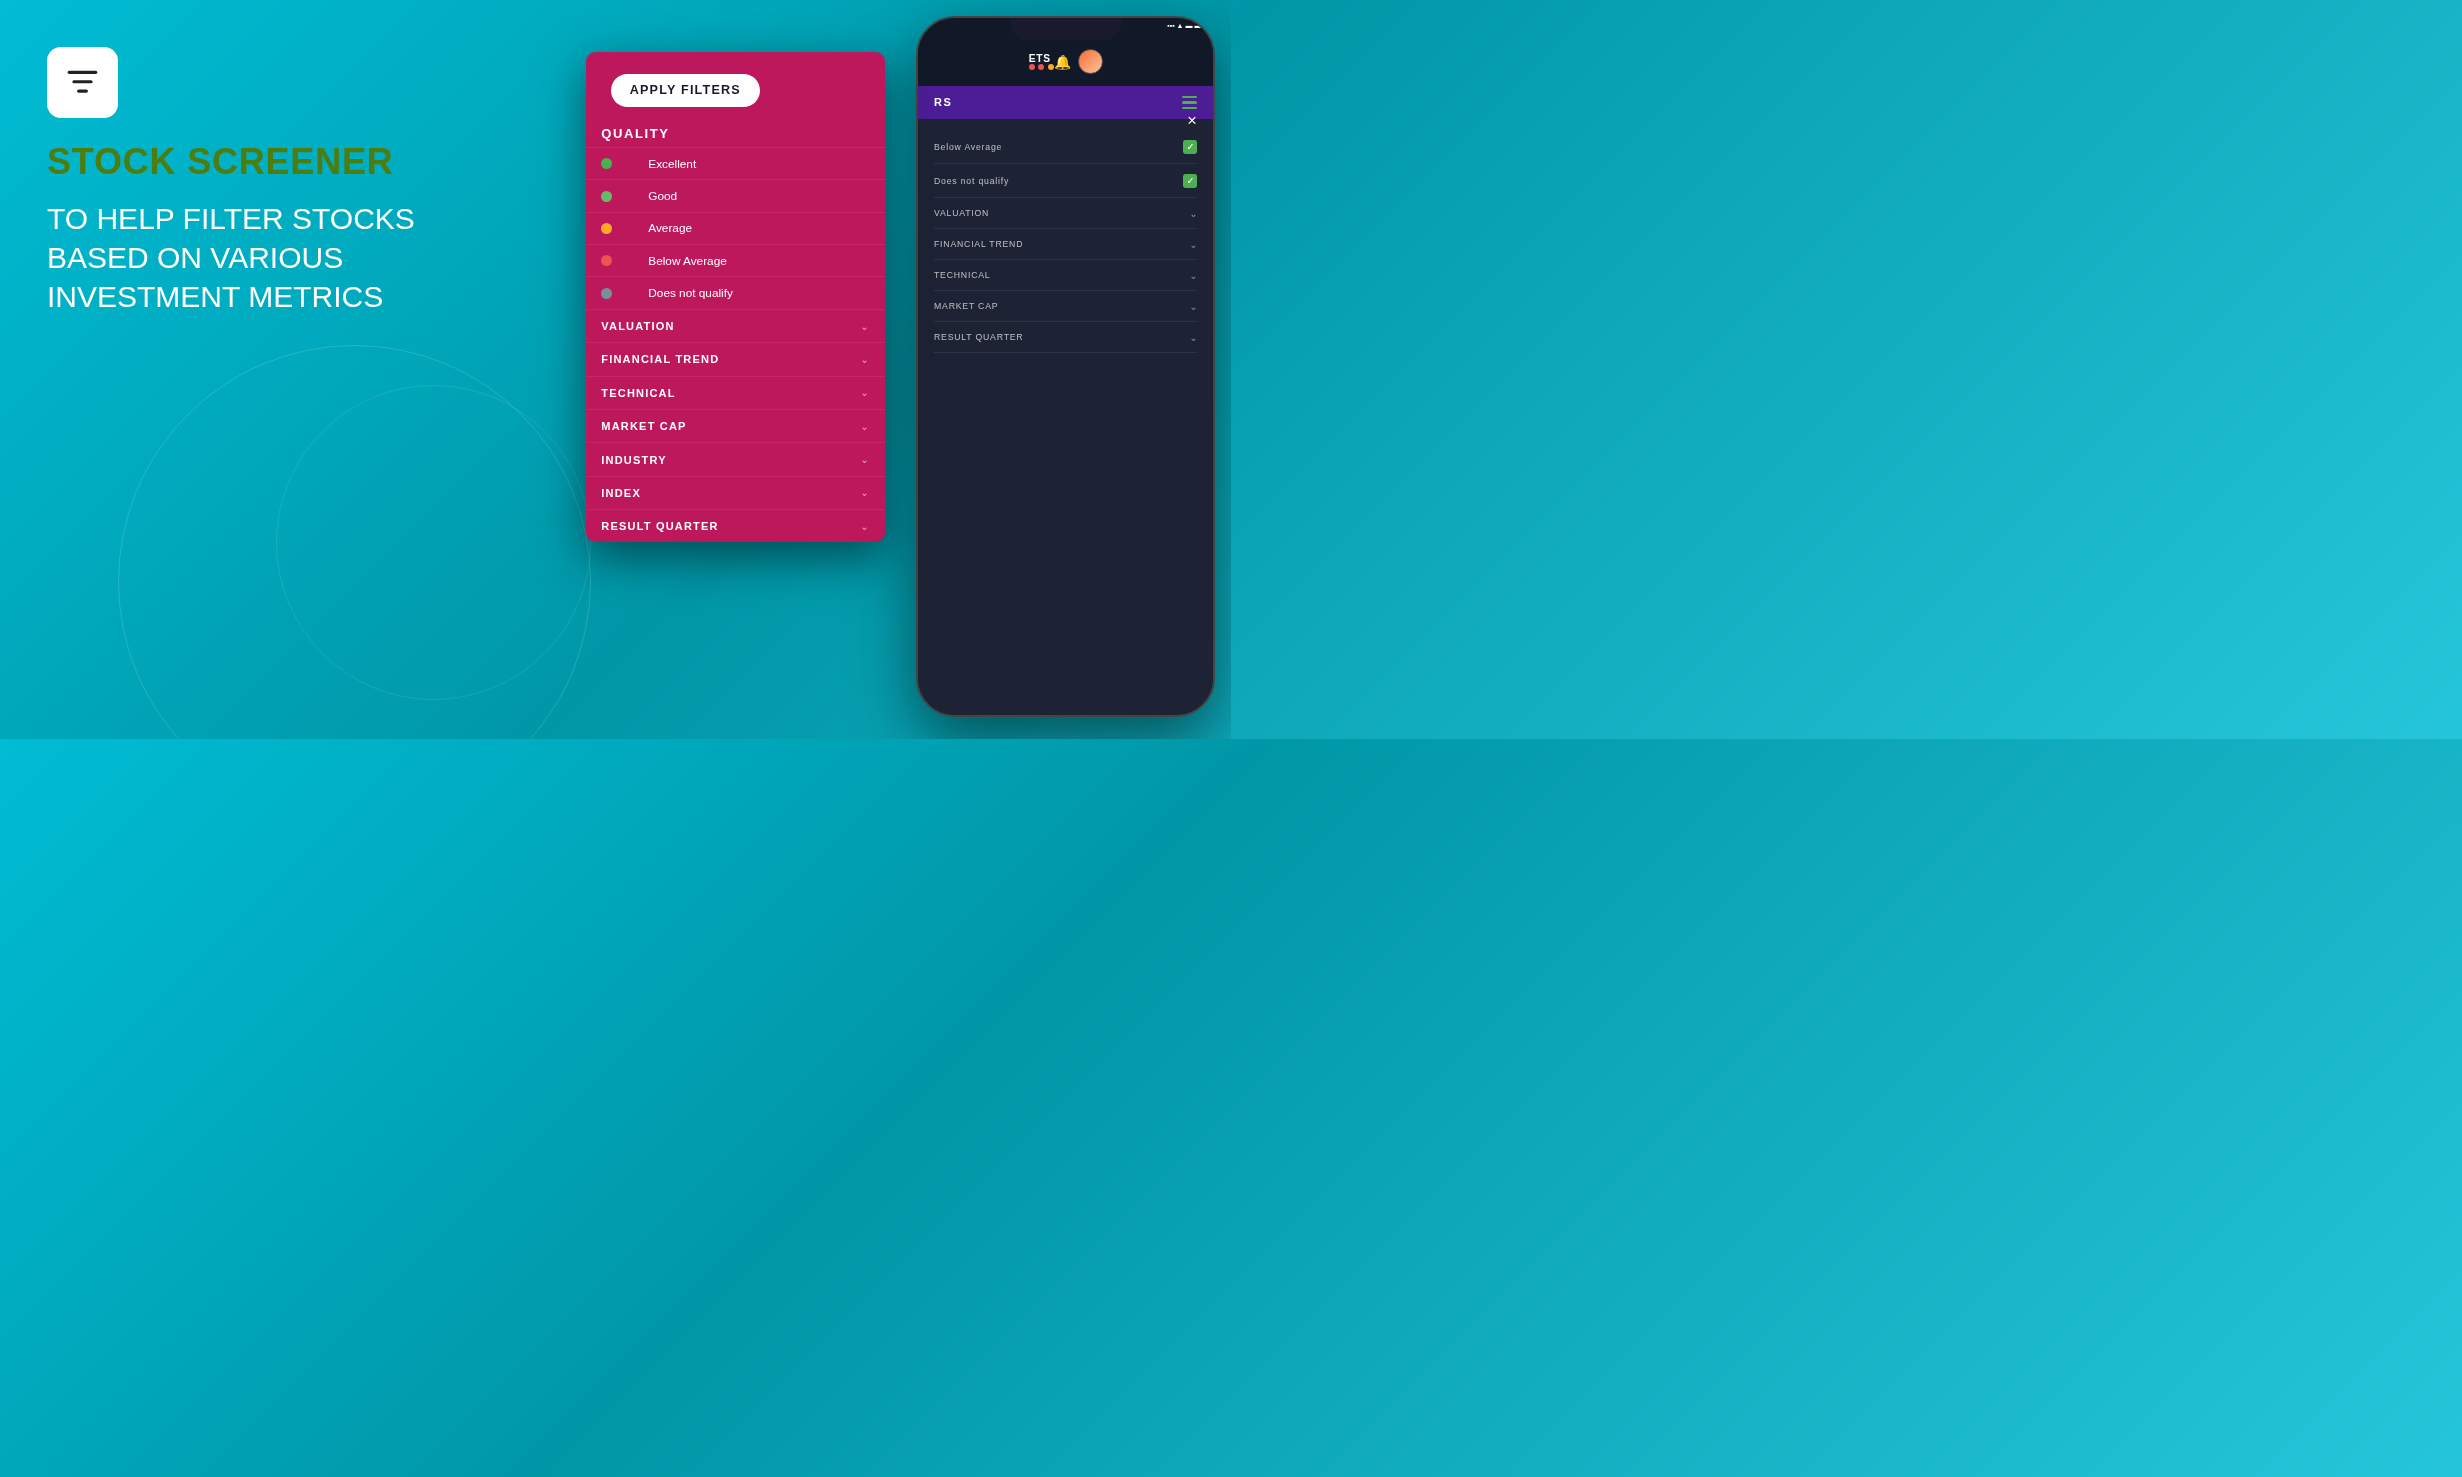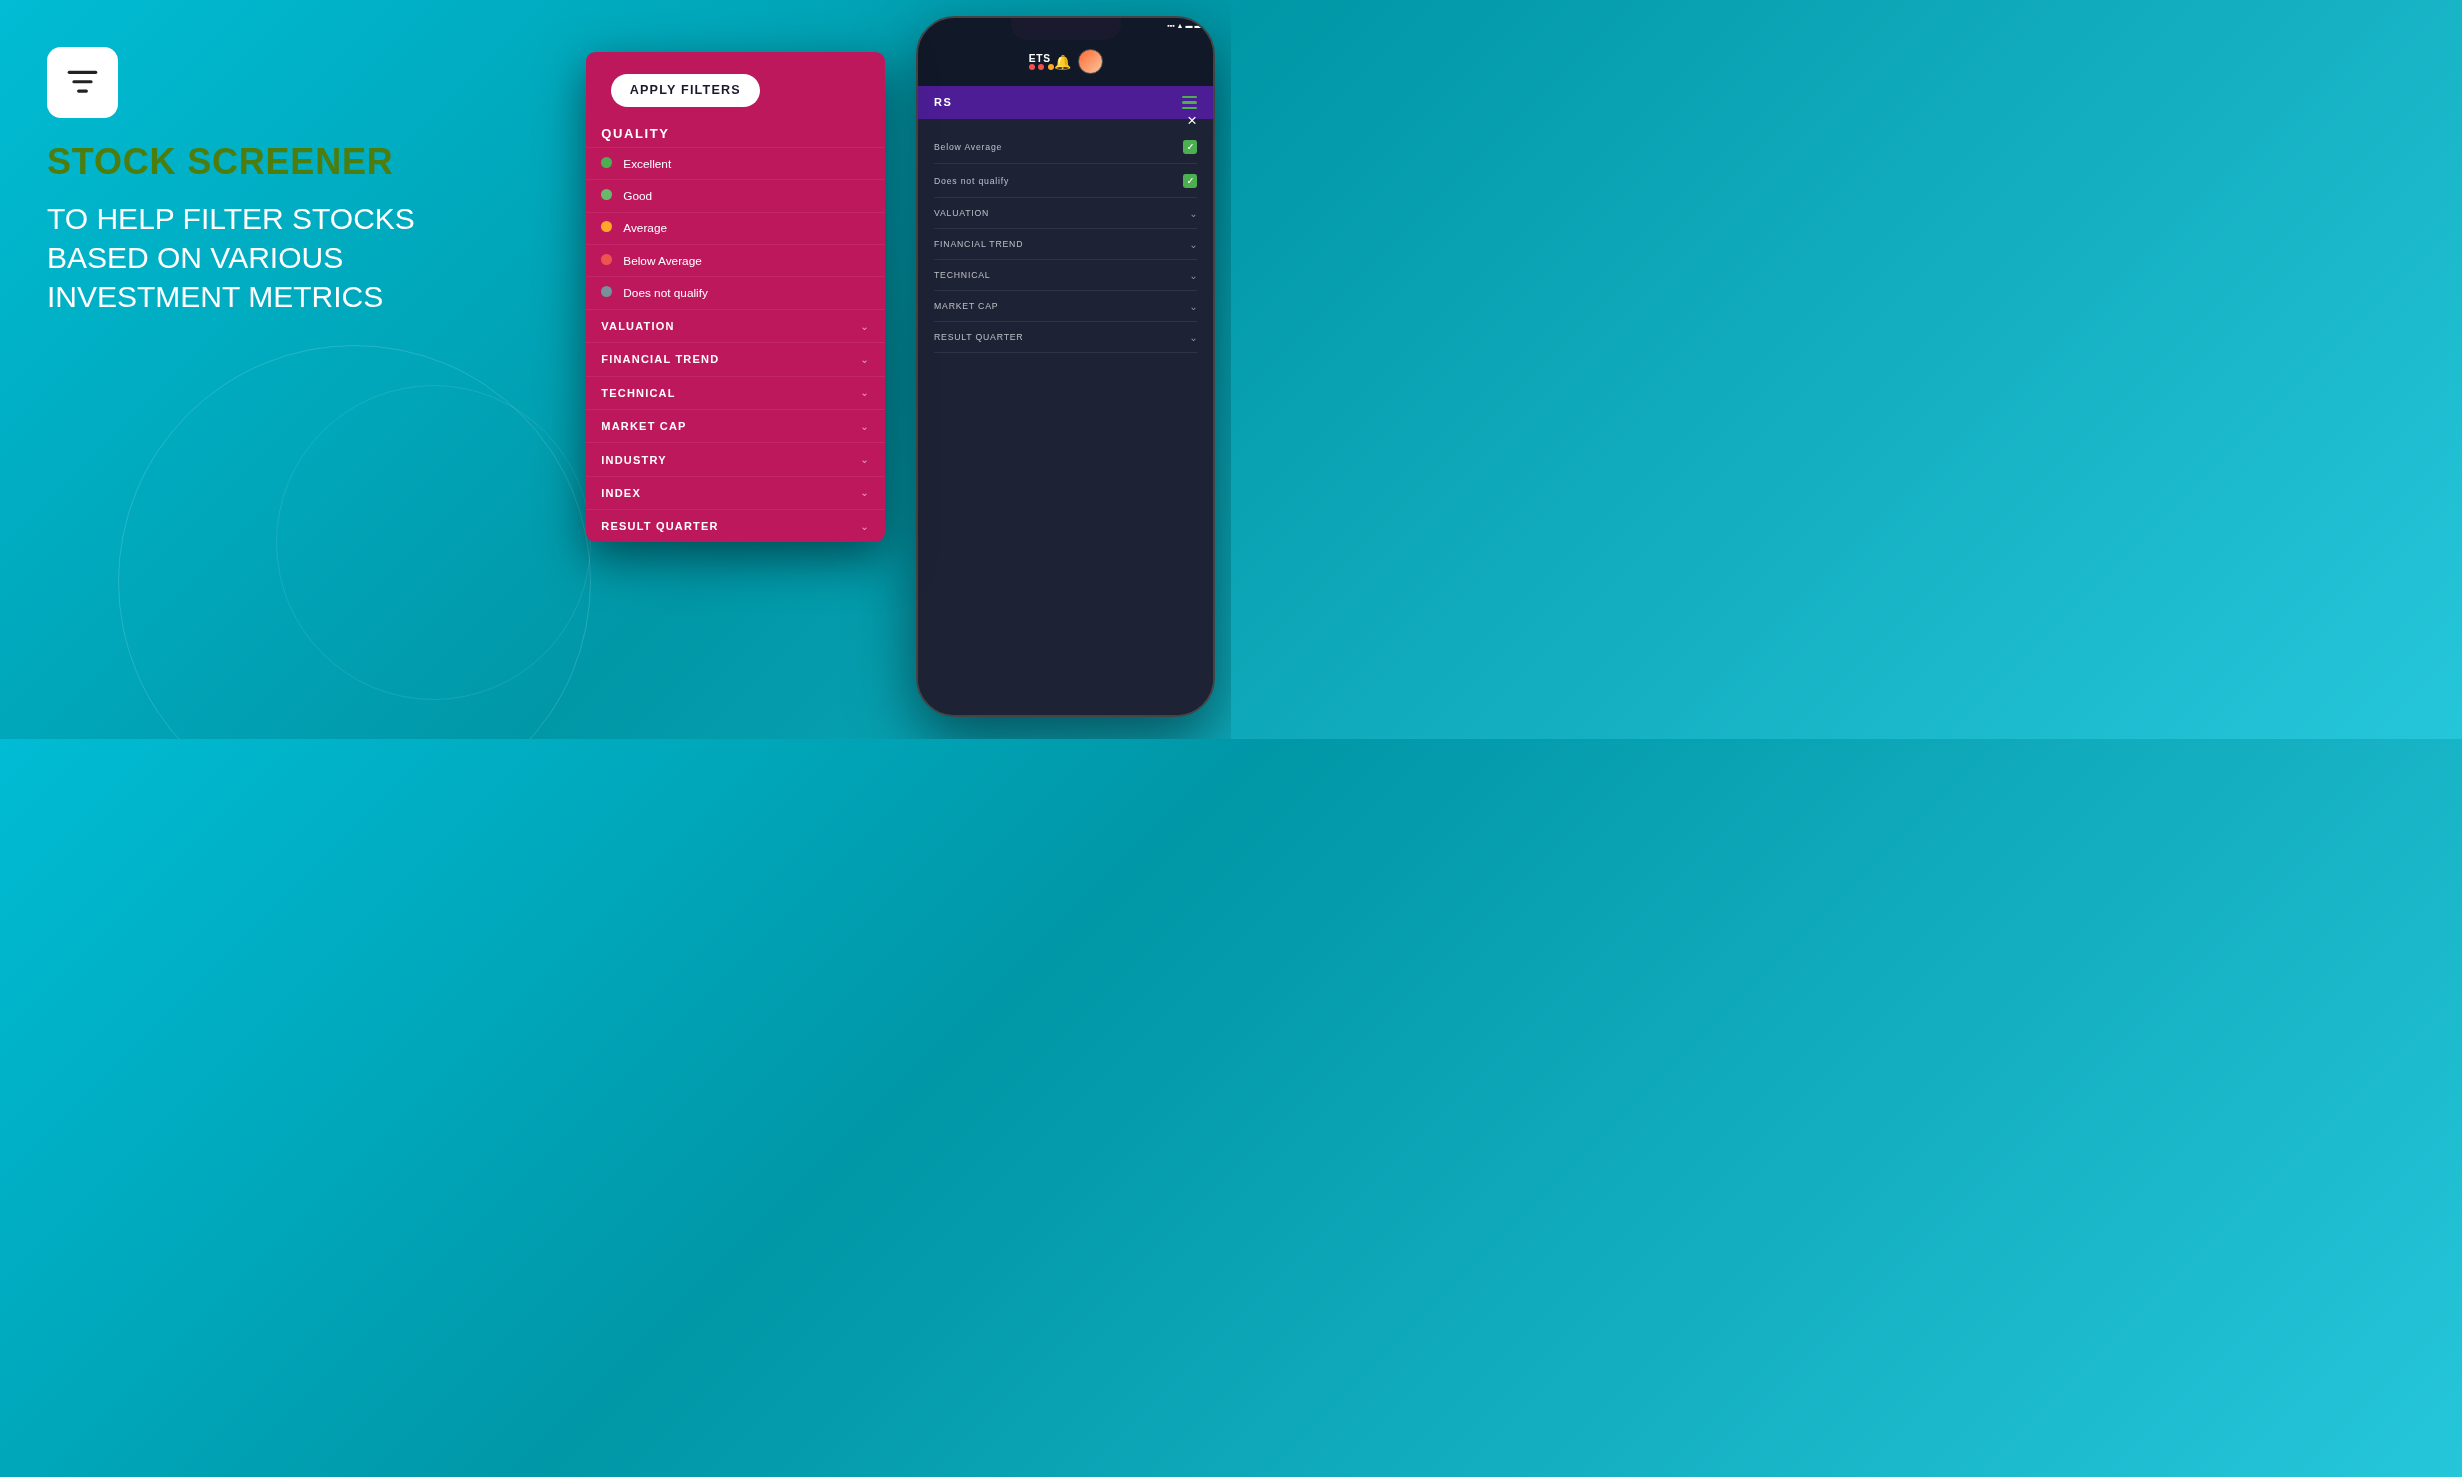--- a/index.html
+++ b/index.html
@@ -282,23 +282,25 @@
       color: white;
       font-size: 13px;
       font-weight: 700;
       letter-spacing: 1.6px;
       padding: 9.5px 15.8px 6.3px;
       text-transform: uppercase;
     }
 
     .dropdown-item {
       display: flex;
+      align-items: center;
       padding: 8.7px 15.8px;
       border-top: 0.8px solid rgba(255,255,255,0.07);
       cursor: pointer;
+      gap: 25px;
     }
 
     .quality-dot {
       width: 11px;
       height: 11px;
       border-radius: 50%;
       margin-right: 11px;
       flex-shrink: 0;
     }
 

